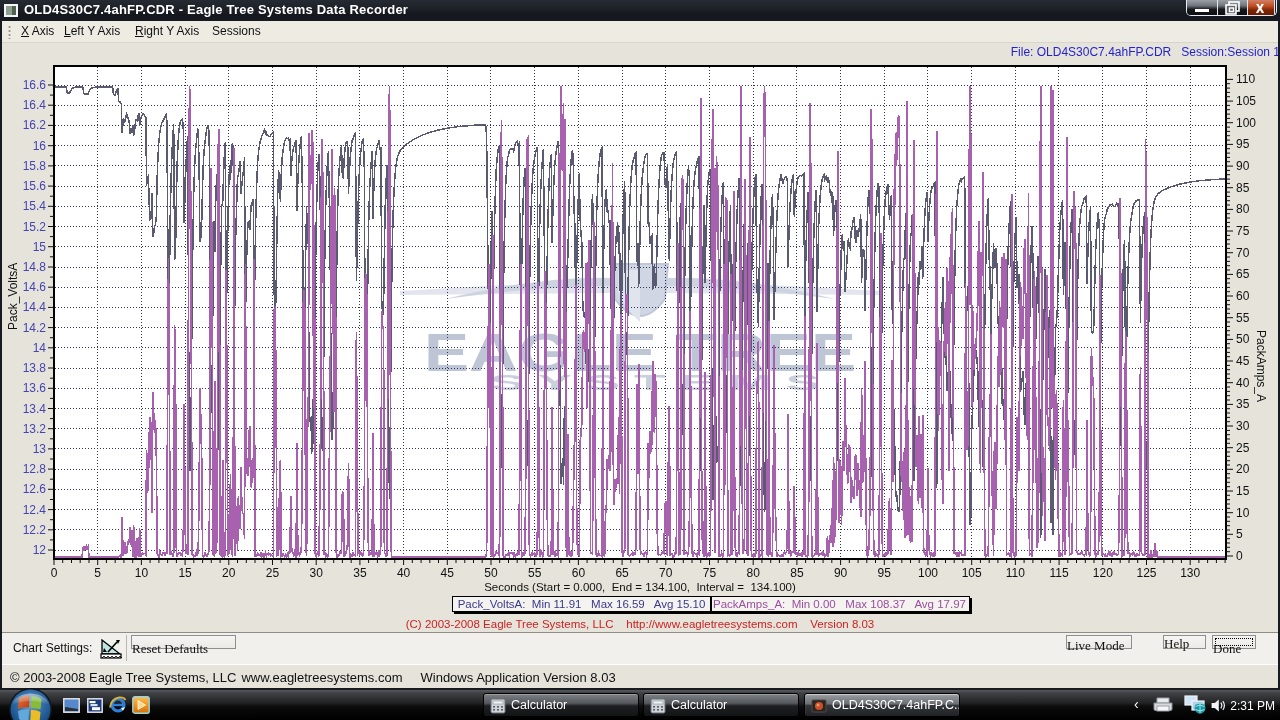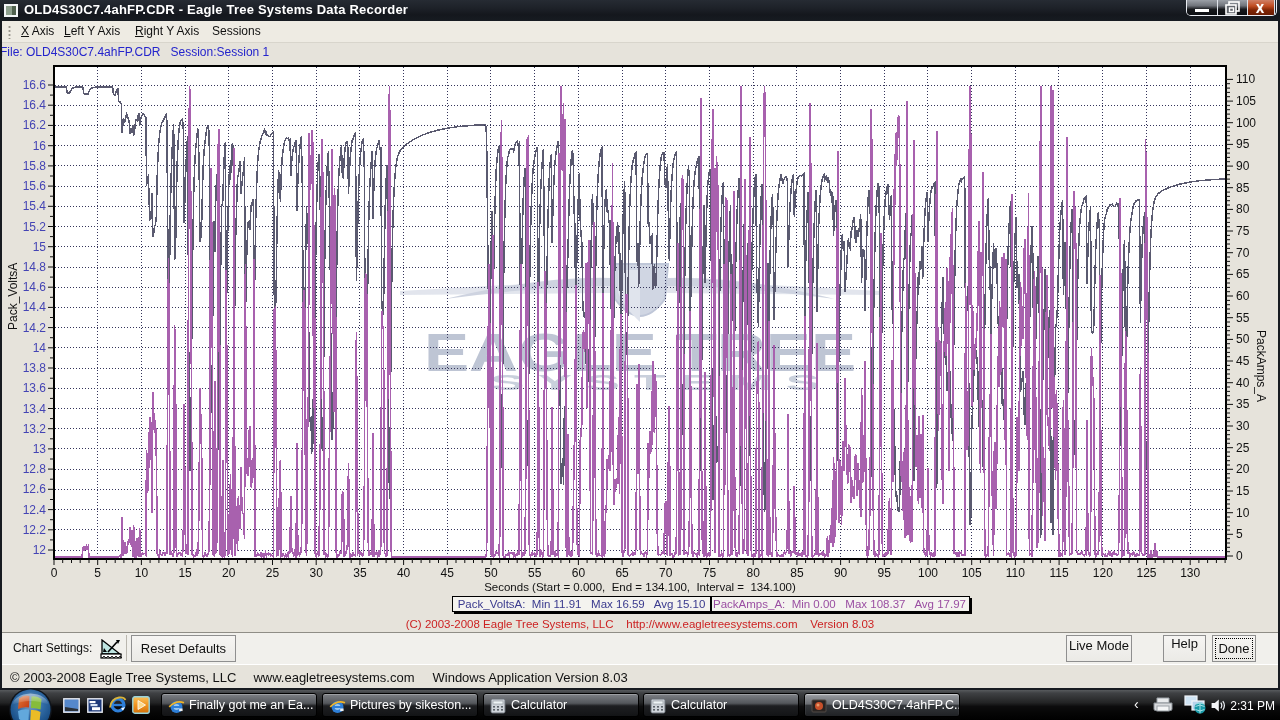--- a/index.html
+++ b/index.html
@@ -16,32 +16,32 @@
 #bmax{width:30px;background:linear-gradient(#9ba0a7 0%,#70747b 38%,#17191d 62%,#0c0e12 100%)}
 #bclose{width:27px;border-right:none;background:linear-gradient(#cf8066 0%,#c14d22 40%,#7e2404 68%,#6a1c02 100%)}
 #bmin span{position:absolute;left:8px;top:9px;width:14px;height:3px;background:#fff}
 #bclose span{position:absolute;left:8px;top:2px;color:#fff;font-weight:bold;font-size:12px;font-family:"Liberation Sans",sans-serif;text-shadow:0 0 1px #fff}
 
 #menubar{left:2px;top:21px;width:1276px;height:22px;background:#eeebe3;border-bottom:1px solid #d8d5cc;font-size:12px;color:#111}
 #menubar .grip{position:absolute;left:6px;top:4px;width:3px;height:14px;background-image:radial-gradient(circle,#9a978e 1px,transparent 1.2px);background-size:3px 4px}
 #menubar .mi{position:absolute;top:3px}
 u.ac{text-decoration:underline}
 
-#fileheader{left:0;top:45px;width:1280px;text-align:left;font-size:12px;color:#2424cc}
+#fileheader{left:0;top:45px;width:1280px;text-align:right;font-size:12px;color:#2424cc}
 
 #statsbox{left:452px;top:596px;width:518px;height:16px;border:1px solid #000;box-shadow:2px 2px 0 #000;background:#f4f3ef;font-size:11.5px;display:flex;white-space:nowrap}
 #statsbox .c1{width:259px;border-right:2px solid #000;color:#3a3a8e;text-align:center;padding-top:1px;overflow:hidden}
 #statsbox .c2{width:255px;color:#9a4fa2;text-align:center;padding-top:1px;overflow:hidden}
 #redline{left:0;top:618px;width:1280px;text-align:center;color:#cc2222;font-size:11.5px;letter-spacing:0px}
 
 #botpanel{left:0;top:632px;width:1280px;height:32px;background:#f1f0ec;border-top:1px solid #8f8d86}
 #chartset{left:13px;top:8px;font-size:12px;color:#111;position:absolute}
 #csicon{left:100px;top:6px;width:22px;height:21px;position:absolute}
 #csdiv{left:126px;top:2px;width:1px;height:26px;background:#b9b6ae;position:absolute}
-.vbtn{position:absolute;top:2px;height:27px;background:linear-gradient(#f6f5f3,#ebeae6);border:1px solid #8f8f8f;font-size:13px;color:#111;text-align:center;font-family:Liberation Sans, sans-serif}
+.vbtn{position:absolute;top:2px;height:14px;background:linear-gradient(#f6f5f3,#ebeae6);border:1px solid #8f8f8f;font-size:13px;color:#111;font-family:Liberation Serif, serif}
 #resetbtn{left:131px;width:105px;padding-top:5px}
 #livebtn{left:1066px;width:66px;padding-top:2px}
 #helpbtn{left:1163px;width:43px;}
 #donebtn{left:1212px;width:44px;padding-top:5px}
 #donebtn .foc{position:absolute;left:2px;top:2px;right:2px;bottom:2px;border:1px dotted #000}
 
 #statusbar{left:0;top:664px;width:1280px;height:25px;background:#e6e3db;border-top:1px solid #fff;font-size:13px;color:#111;padding-top:5px}
 #statusbar span{margin-right:0}
 
 #frameL{left:0;top:21px;width:2px;height:668px;background:#171a20}
@@ -543,21 +543,21 @@
    <path d="M8 13 L17 3" stroke="#000" stroke-width="1.6"></path>
    <path d="M16 1 l4 0 l-2 4 Z" fill="#000"></path>
    <path d="M4 9 l3 4 l-4 0 Z" fill="#000"></path>
  </svg>
  <div id="csdiv"></div>
  <div class="vbtn" id="resetbtn">Reset Defaults</div>
  <div class="vbtn" id="livebtn">Live Mode</div>
  <div class="vbtn" id="helpbtn">Help</div>
  <div class="vbtn" id="donebtn">Done<div class="foc"></div></div>
 </div>
-<div class="abs" id="statusbar"><span style="margin-left:10px">© 2003-2008 Eagle Tree Systems, LLC</span><span style="margin-left:17px">www.eagletreesystems.com</span><span style="margin-left:18px">Windows Application Version 8.03</span></div>
+<div class="abs" id="statusbar"><span style="margin-left:10px">© 2003-2008 Eagle Tree Systems, LLC</span><span style="margin-left:5px">www.eagletreesystems.com</span><span style="margin-left:18px">Windows Application Version 8.03</span></div>
 <div class="abs" id="frameL"></div>
 <div class="abs" id="frameR"></div>
 <div class="abs" id="frameB"></div>
 <div class="abs" id="taskbar">
 <svg style="position:absolute;left:8px;top:-3px" width="45" height="45" viewBox="0 0 45 45">
 <defs>
 <radialGradient id="orbbg" cx="0.5" cy="0.35" r="0.7">
             <stop offset="0" stop-color="#8aa6c0"></stop>
             <stop offset="0.45" stop-color="#326ca6"></stop>
             <stop offset="0.8" stop-color="#1a5088"></stop>
@@ -602,40 +602,20 @@
         <defs>
           <linearGradient id="wmpg" x1="0" y1="0" x2="0" y2="1">
             <stop offset="0" stop-color="#f8c05a"></stop>
             <stop offset="0.5" stop-color="#f0941e"></stop>
             <stop offset="1" stop-color="#d2700a"></stop>
           </linearGradient>
         </defs>
         <rect x="0.8" y="0.8" width="16.4" height="16.4" rx="2" fill="url(#wmpg)" stroke="#9ad4dc" stroke-width="1.4"></rect>
         <path d="M6 4.5 L13.5 9 L6 13.5 Z" fill="#fbd98a" stroke="#fff" stroke-width="0.8"></path>
       </svg>
-      <div class="tbtn " style="left:161px">
-        <svg width="17" height="17" viewBox="0 0 17 17">
-          <circle cx="8.5" cy="9" r="6" fill="#2e7fd8"></circle>
-          <circle cx="8.5" cy="9" r="3" fill="#9cc8f0"></circle>
-          <rect x="3" y="8" width="11" height="2" fill="#2e7fd8"></rect>
-          <rect x="11.2" y="10.5" width="3.4" height="2.6" fill="#fff" opacity="0.9"></rect>
-          <path d="M1.2 8.8 Q8.5 1.8 16 4.8" fill="none" stroke="#f0b428" stroke-width="1.7"></path>
-        </svg>
-        <span class="lbl">Finally got me an Ea...</span>
-      </div>
-<div class="tbtn " style="left:322px">
-        <svg width="17" height="17" viewBox="0 0 17 17">
-          <circle cx="8.5" cy="9" r="6" fill="#2e7fd8"></circle>
-          <circle cx="8.5" cy="9" r="3" fill="#9cc8f0"></circle>
-          <rect x="3" y="8" width="11" height="2" fill="#2e7fd8"></rect>
-          <rect x="11.2" y="10.5" width="3.4" height="2.6" fill="#fff" opacity="0.9"></rect>
-          <path d="M1.2 8.8 Q8.5 1.8 16 4.8" fill="none" stroke="#f0b428" stroke-width="1.7"></path>
-        </svg>
-        <span class="lbl">Pictures by sikeston...</span>
-      </div>
 <div class="tbtn " style="left:483px">
         <svg width="16" height="16" viewBox="0 0 16 16">
           <rect x="1" y="1" width="14" height="14" rx="1.5" fill="#cfd4da" stroke="#6a7078"></rect>
           <rect x="3" y="3" width="10" height="3" fill="#eef4f6" stroke="#8a9098" stroke-width="0.6"></rect>
           <g fill="#5a6068">
             <rect x="3" y="8" width="2" height="1.6"></rect>
             <rect x="7" y="8" width="2" height="1.6"></rect>
             <rect x="11" y="8" width="2" height="1.6"></rect>
             <rect x="3" y="11" width="2" height="1.6"></rect>
             <rect x="7" y="11" width="2" height="1.6"></rect>

